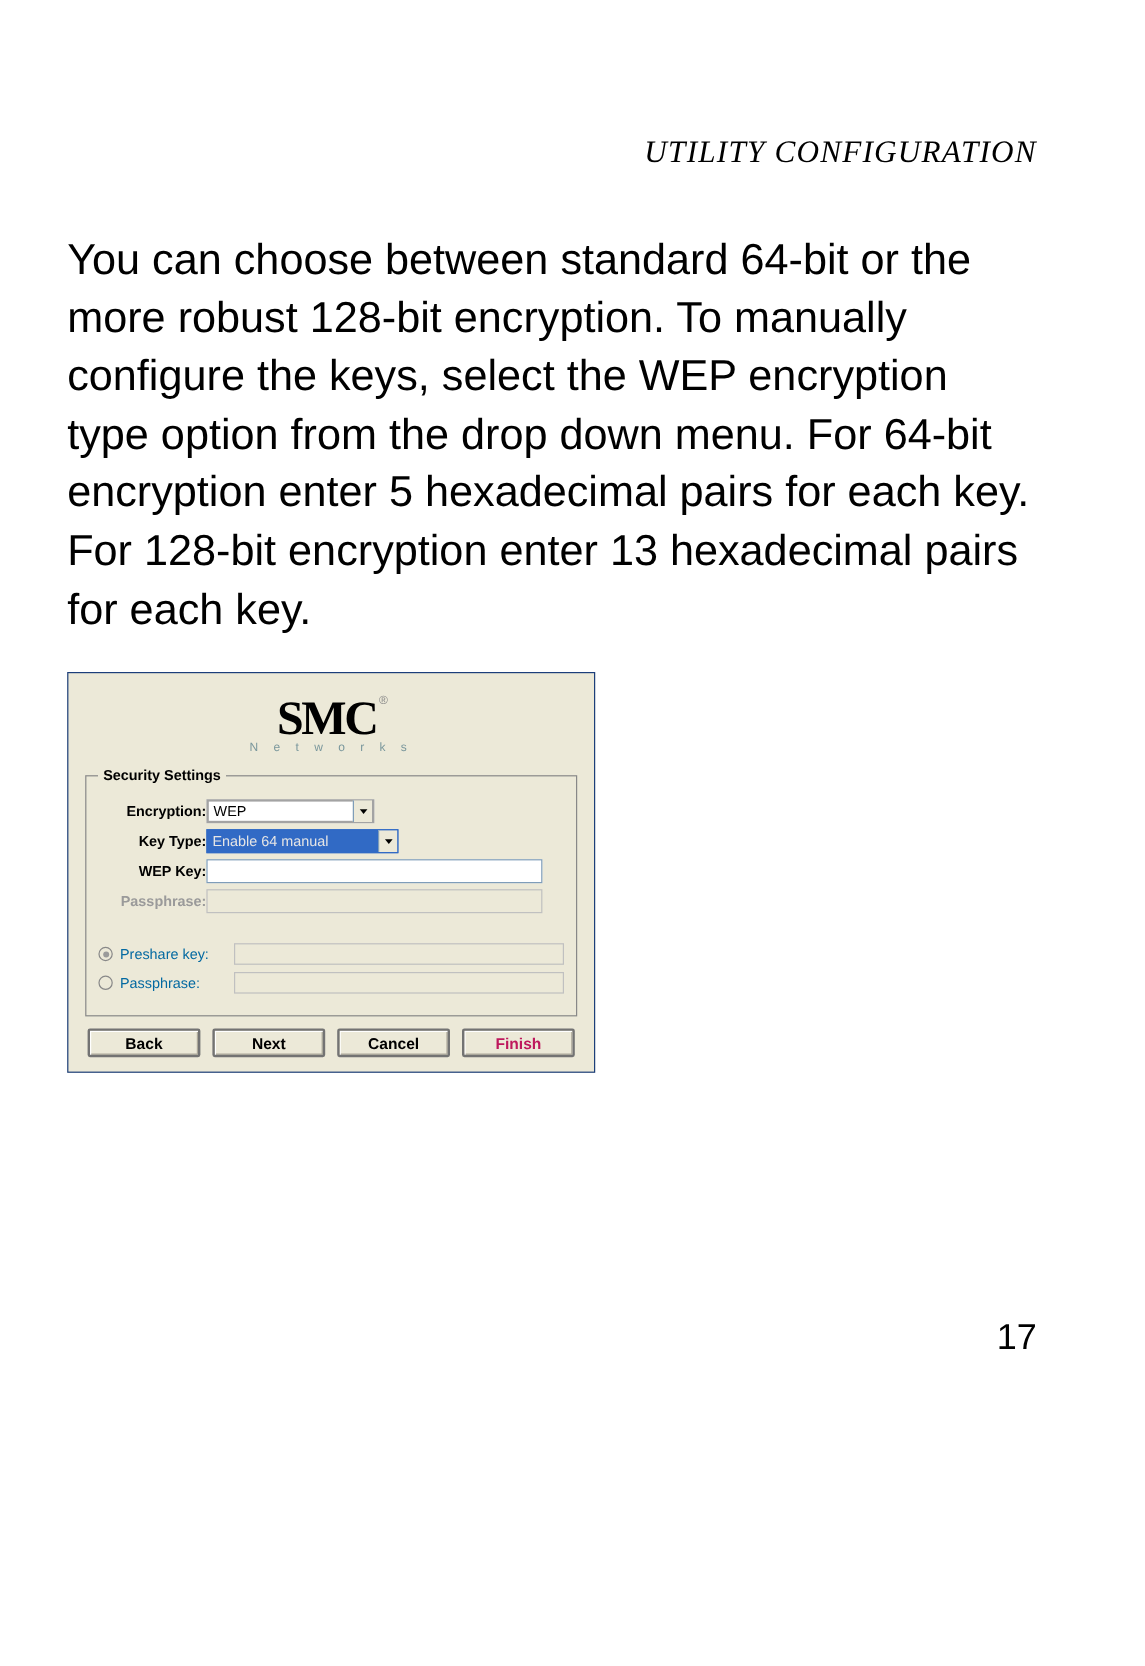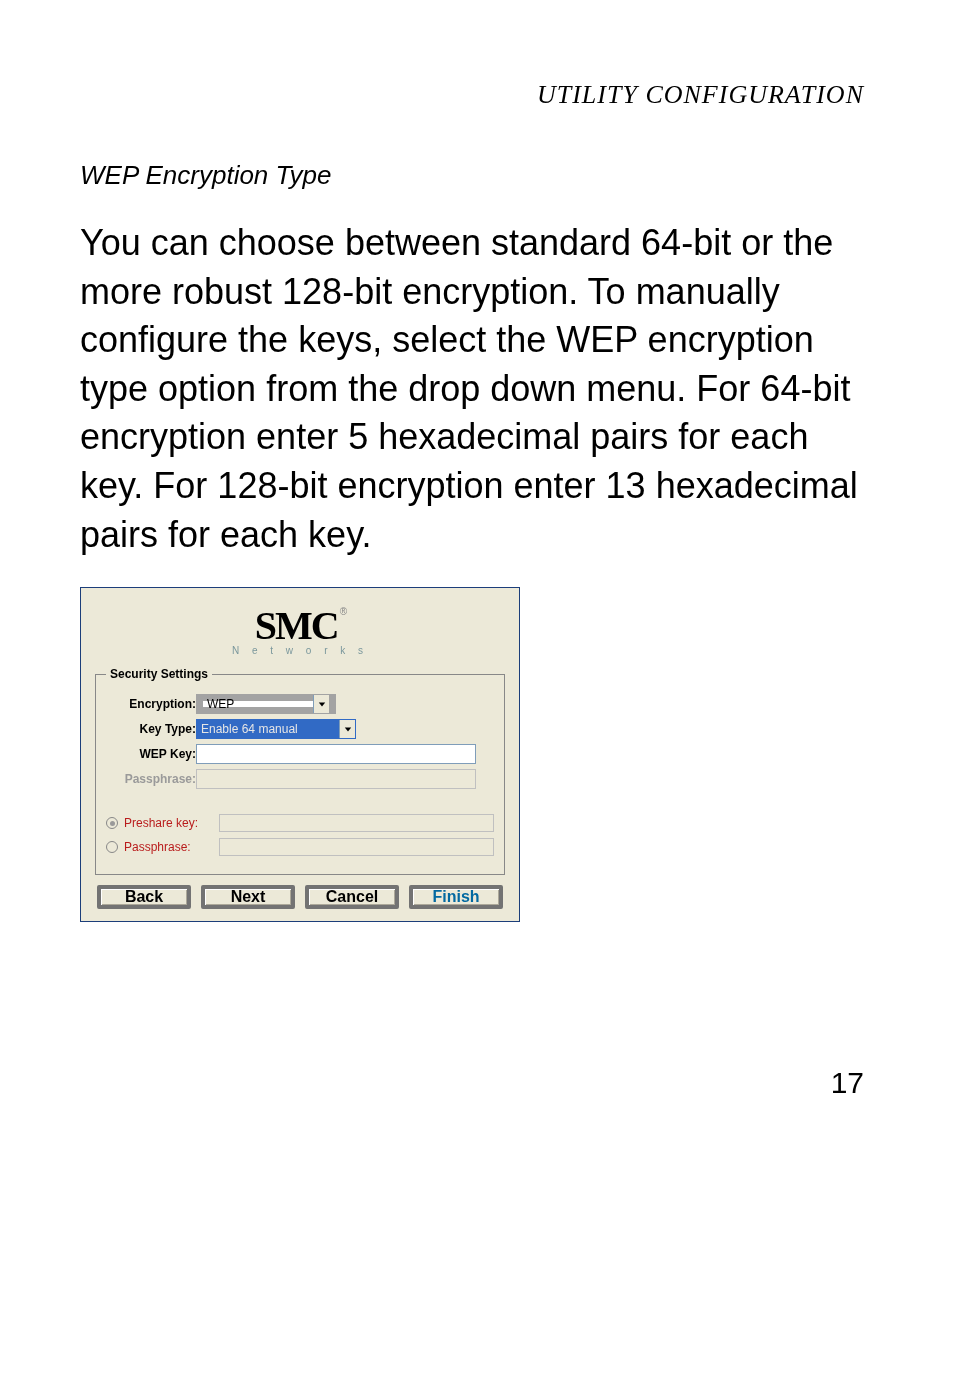--- a/index.html
+++ b/index.html
@@ -1,61 +1,60 @@
 <!DOCTYPE html>
 <html><head>
 <meta charset="utf-8">
 <style>
   * { box-sizing: border-box; margin: 0; padding: 0; }
   html, body { width: 954px; height: 1388px; background: #fff; font-family: Arial, Helvetica, sans-serif; color: #000; }
-  .page { width: 954px; height: 1150px; padding: 80px 90px 60px 80px; position: relative; }
+  .page { width: 954px; height: 1150px; padding: 80px 90px 60px 56px; position: relative; margin-top: 32px; }
   .running-header { text-align: right; font-style: italic; font-size: 26px; letter-spacing: 1px; margin-bottom: 50px; font-family: "Times New Roman", serif; }
   .running-header .sc { font-variant: small-caps; }
   .section-title { font-style: italic; font-size: 26px; font-family: Arial, Helvetica, sans-serif; margin-bottom: 28px; }
   .body-text { font-size: 36px; line-height: 1.35; font-family: Arial, Helvetica, sans-serif; margin-bottom: 28px; }
   .page-number { position: absolute; bottom: 50px; right: 90px; font-size: 30px; font-family: Arial, Helvetica, sans-serif; }
 
   
   .dialog { width: 440px; border: 1px solid #1c3e7a; background: #ece9d8; font-family: Tahoma, Arial, sans-serif; font-size: 12px; color: #000; }
   .title-bar { height: 22px; background: linear-gradient(to right, #0a246a, #3a6ea5 60%, #a6caf0); color: #fff; font-weight: bold; font-size: 11px; padding: 4px 6px; letter-spacing: 0.3px; }
   .dialog-body { padding: 14px 14px 12px 14px; }
   .logo-wrap { text-align: center; margin-bottom: 10px; }
   .logo-main { display: inline-block; font-family: "Times New Roman", serif; font-weight: 900; font-size: 40px; letter-spacing: -2px; color: #000; position: relative; }
   .logo-reg { font-size: 10px; vertical-align: top; position: relative; top: 4px; left: 2px; color: #888; }
   .logo-sub { font-family: Arial, sans-serif; font-size: 10px; letter-spacing: 5px; color: #7a979c; margin-top: -4px; text-align: center; }
   fieldset.security { border: 1px solid #888; padding: 8px 10px 12px 10px; margin-bottom: 10px; }
   fieldset.security legend { font-weight: bold; font-size: 12px; padding: 0 4px; }
   .row { display: flex; align-items: center; margin: 5px 0; }
   .row .lbl { width: 90px; font-weight: bold; font-size: 12px; text-align: right; }
   .row .lbl.disabled { color: #9a9a9a; }
-  .select { border: 7px solid #a3a3a3; background: #fff; height: 20px; width: 150px; display: inline-flex; align-items: center; justify-content: space-between; padding: 0 0 0 4px; font-size: 12px; }
+  .select { border: 2px solid #a3a3a3; background: #fff; height: 20px; width: 150px; display: inline-flex; align-items: center; justify-content: space-between; padding: 0 0 0 4px; font-size: 12px; }
   .select.focused { background: #316ac5; color: #e5e5e5; border: 1px solid #316ac5; }
   .select .caret { width: 16px; height: 18px; border-left: 1px solid #7f9db9; background: #ece9d8; display: inline-flex; align-items: center; justify-content: center; }
   .select.focused .caret { background: #ece9d8; color: #000; border-left: 1px solid #7f9db9; }
   .caret svg { width: 8px; height: 8px; }
   .textfield { border: 1px solid #7f9db9; background: #fff; height: 20px; padding: 0 4px; font-size: 12px; }
   .textfield.disabled { background: #ece9d8; border: 1px solid #c0c0c0; }
   .radio-row { display: flex; align-items: center; margin: 6px 0; }
   .radio-row .radio-icon { width: 12px; height: 12px; border: 1px solid #888; border-radius: 50%; background: #ece9d8; margin-right: 6px; display: inline-flex; align-items: center; justify-content: center; }
   .radio-row .radio-icon.selected::after { content: ""; width: 5px; height: 5px; background: #9a9a9a; border-radius: 50%; display: block; }
-  .radio-row .lbl { font-size: 12px; color: #b91c1c; width: 95px; }
+  .radio-row .lbl { font-size: 12px; color: #0369a1; width: 95px; }
   .radio-row .textfield { flex: 1; height: 18px; }
   .button-row { display: flex; gap: 10px; margin-top: 8px; padding: 0 2px; }
-  .btn { flex: 1; height: 24px; border: 4px solid #737373; background: #ece9d8; font-size: 16px; font-weight: bold; display: inline-flex; align-items: center; justify-content: center; border-radius: 2px; box-shadow: inset 1px 1px 0 #fff, inset -1px -1px 0 #aca899; }
-  .btn.disabled { color: #0369a1; }
+  .btn { flex: 1; height: 24px; border: 2px solid #737373; background: #ece9d8; font-size: 13px; font-weight: bold; display: inline-flex; align-items: center; justify-content: center; border-radius: 2px; box-shadow: inset 1px 1px 0 #fff, inset -1px -1px 0 #aca899; }
+  .btn.disabled { color: #be185d; }
 </style>
 </head>
 <body>
 
 <div class="page">
   <div class="running-header">
     <span class="sc">UTILITY CONFIGURATION</span>
   </div>
 
-  <div class="section-title">WEP Encryption Type</div>
 
   <p class="body-text">You can choose between standard 64-bit or the more robust 128-bit encryption. To manually configure the keys, select the WEP encryption type option from the drop down menu. For 64-bit encryption enter 5 hexadecimal pairs for each key. For 128-bit encryption enter 13 hexadecimal pairs for each key.</p>
 
   <div class="dialog">
     <div class="dialog-body">
 
       <div class="logo-wrap">
         <div style="display:inline-block; text-align:center;">
           <span class="logo-main">SMC</span><span class="logo-reg">®</span>
           <div class="logo-sub">N e t w o r k s</div>

